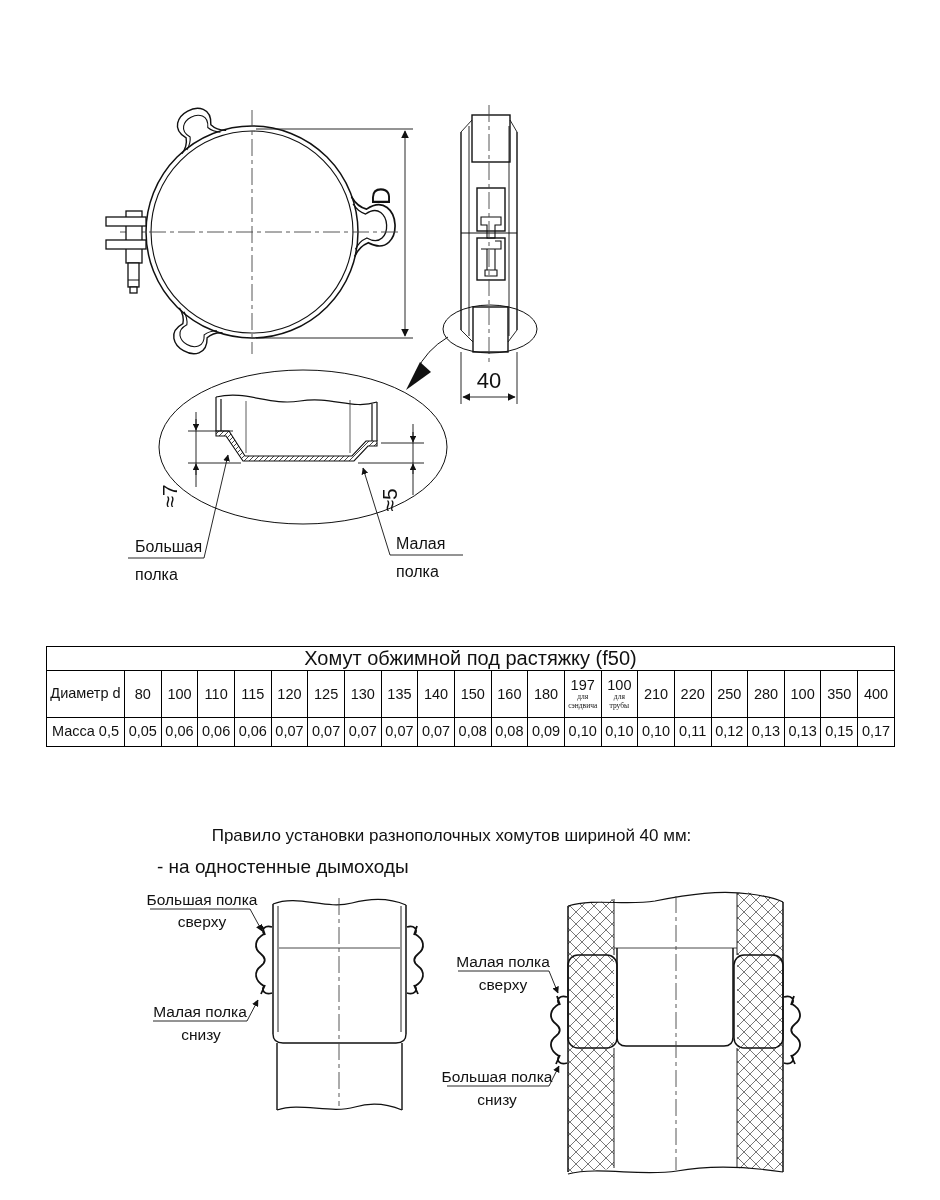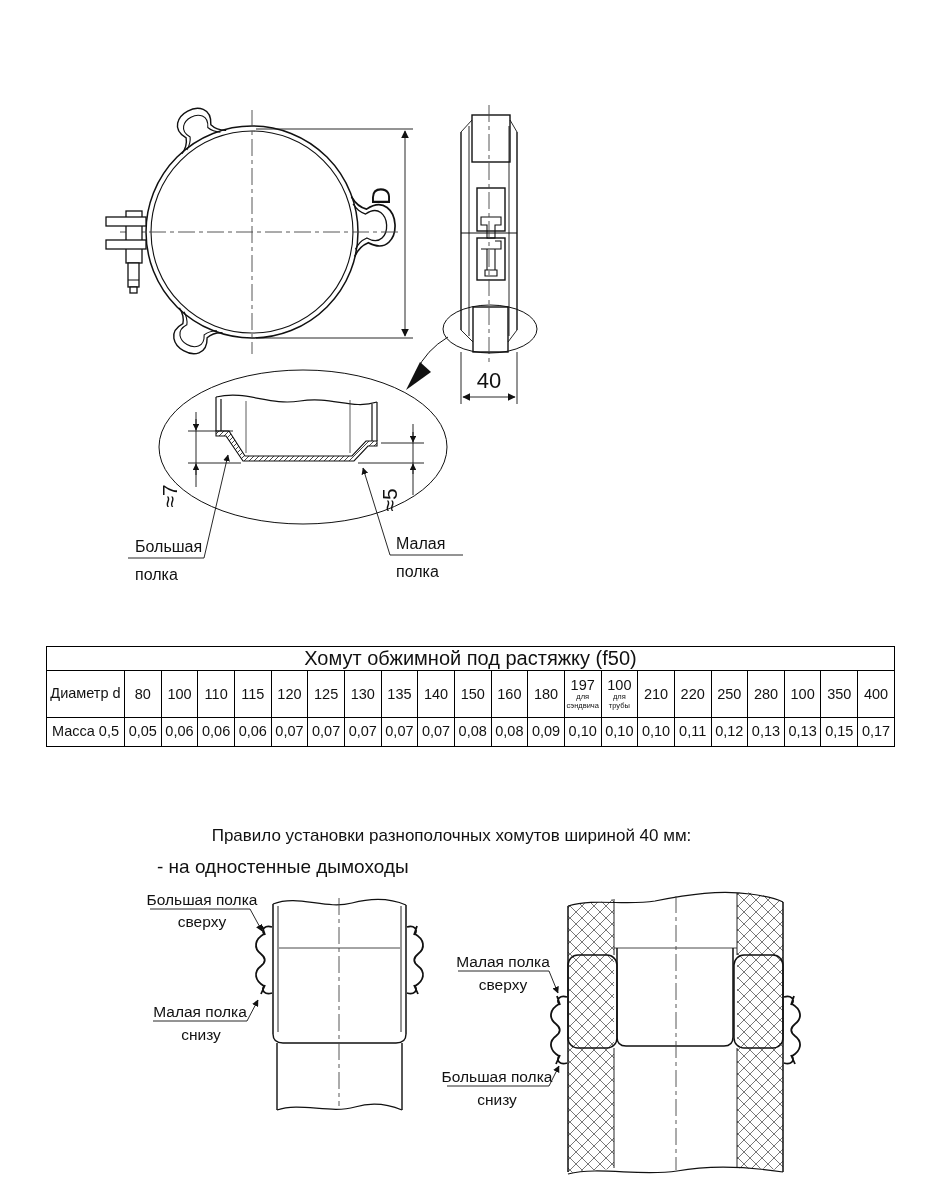--- a/index.html
+++ b/index.html
@@ -11,21 +11,21 @@
   
   .tbl-wrap{position:absolute;left:46px;top:646px;}
   table.spec{border-collapse:collapse;table-layout:fixed;width:849px;}
   table.spec td{border:1px solid #000;text-align:center;padding:0;vertical-align:middle;
                 font-size:14.5px;line-height:1.05;overflow:hidden;}
   tr.t-title td{height:23px;font-size:20px;}
   tr.t-head td{height:46px;}
   tr.t-data td{height:28px;}
   td.lbl{text-align:left;padding-left:4px;}
   .num{font-size:14.5px;line-height:15px;}
-  .sub{font-size:7.5px;line-height:8.5px;}
+  .sub{font-size:7.5px;line-height:8.5px;font-family:Liberation Serif, serif;}
 
   
   .rules-title{position:absolute;left:0;top:826px;width:903px;text-align:center;font-size:17px;}
   .sub-left{position:absolute;left:157px;top:856px;font-size:19px;}
   .sub-right{position:absolute;left:536px;top:856px;font-size:19px;}
 </style>
 </head>
 <body>
 
 <div class="page">

